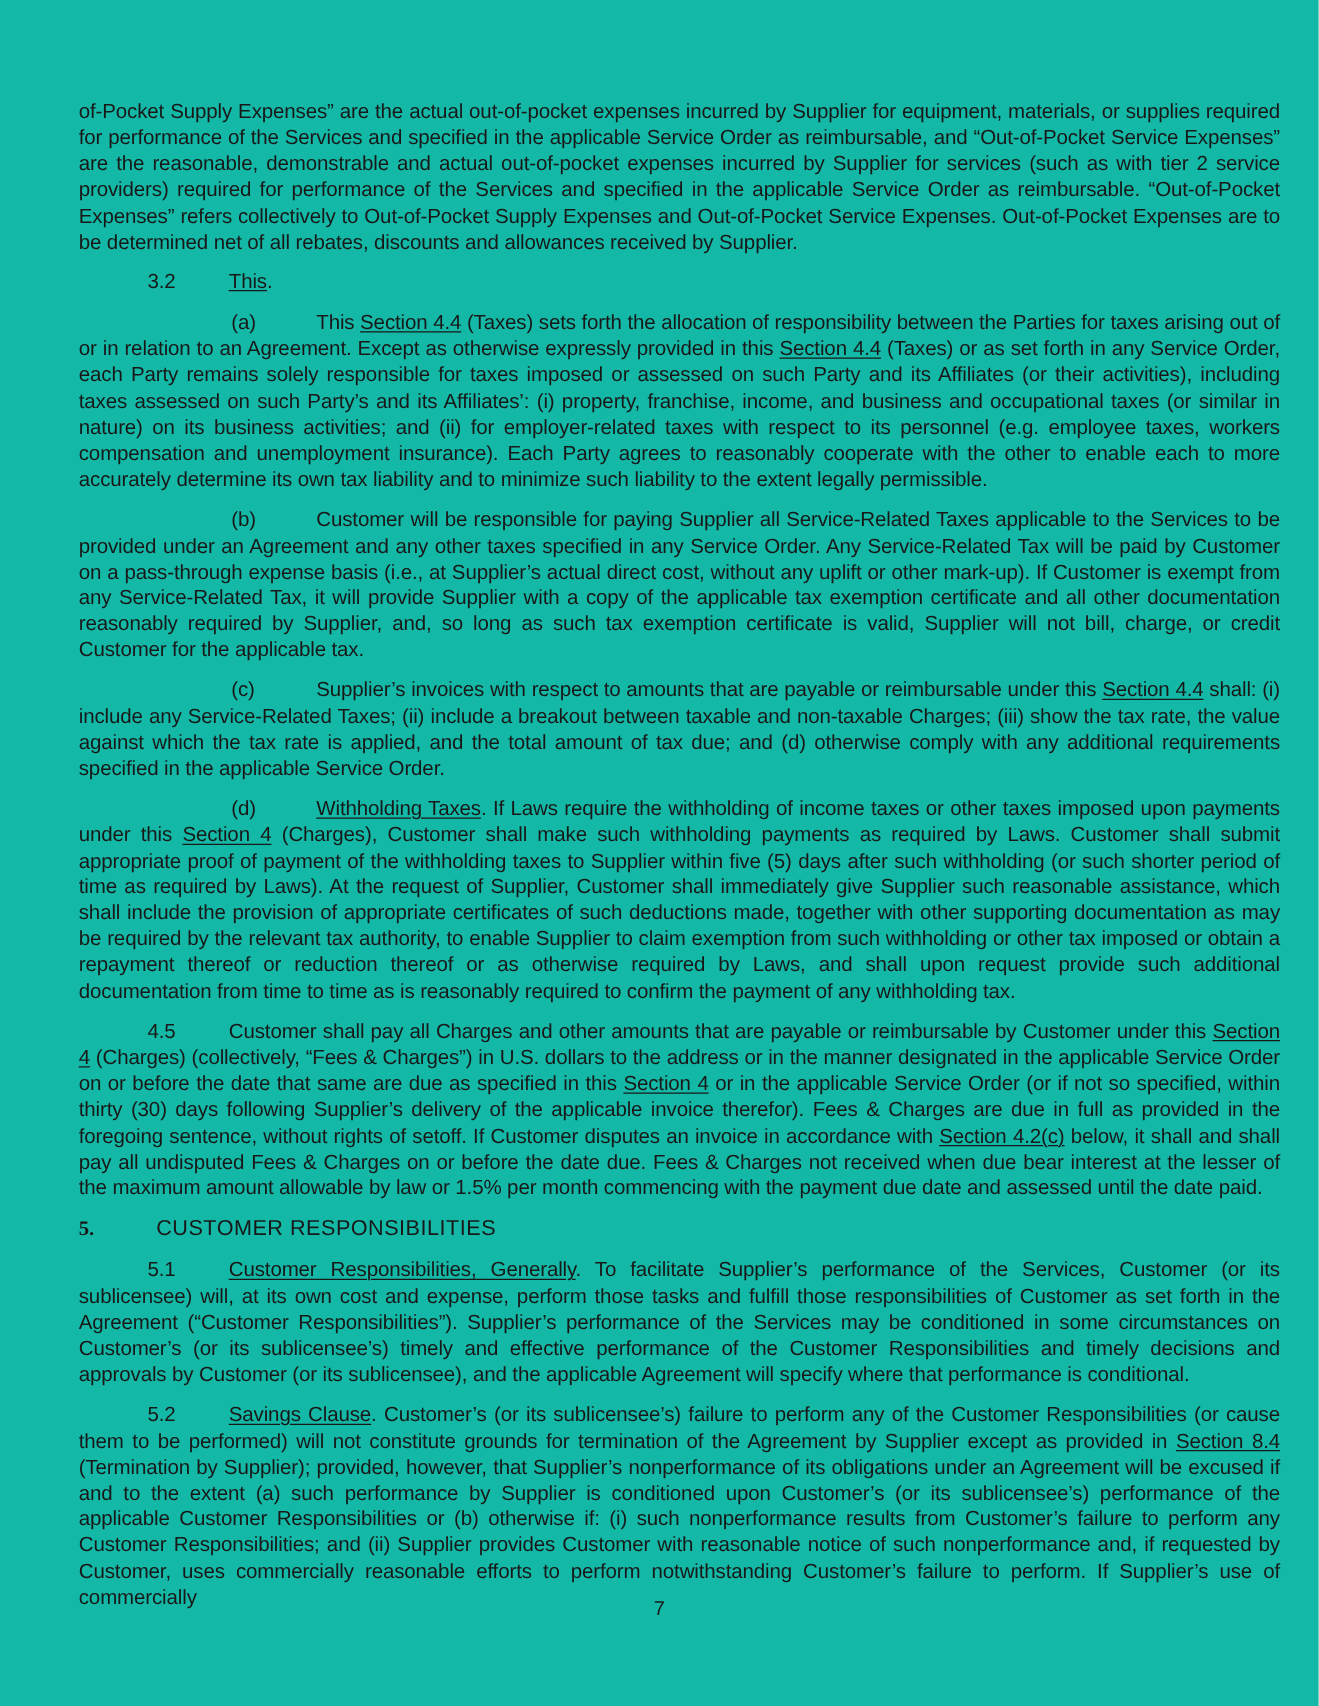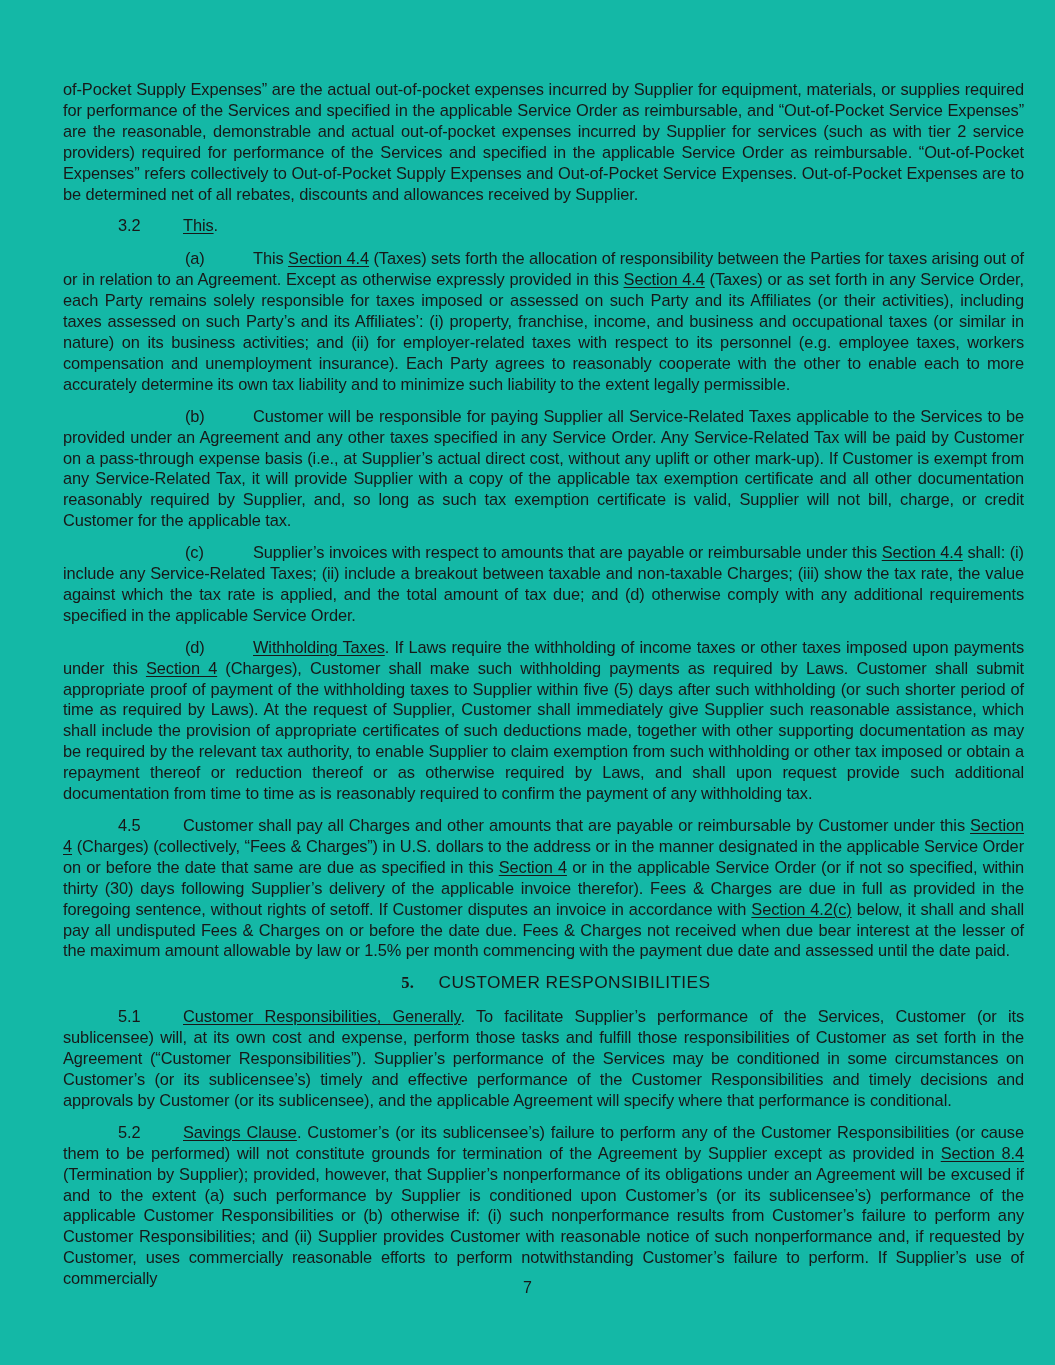--- a/index.html
+++ b/index.html
@@ -50,21 +50,21 @@
   .mkbox {             
     display: inline-block;
     width: 68px;
   }
   .heading-sub {
     margin: 0 0 12px 0;
     text-align: left;
   }
   .heading-main {
     margin: 0 0 12px 0;
-    text-align: center;
+    text-align: left;
     font-size: 17.3px;
     letter-spacing: 0.4px;
   }
   .heading-main .numbox5 {
     display: inline-block;
     width: 62px;
     font-weight: bold;
     font-size: 16.6px;
     letter-spacing: 0;
     font-family: "Liberation Serif", serif;

